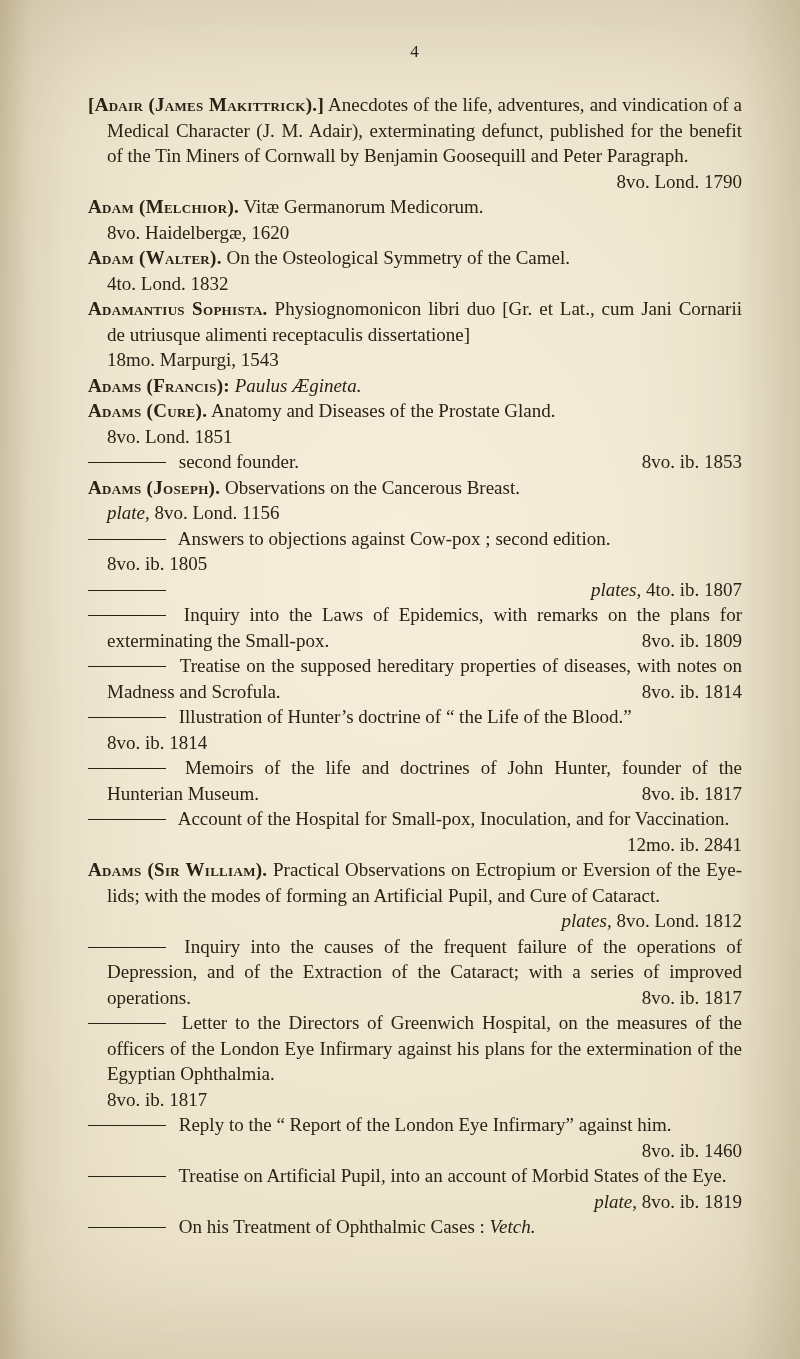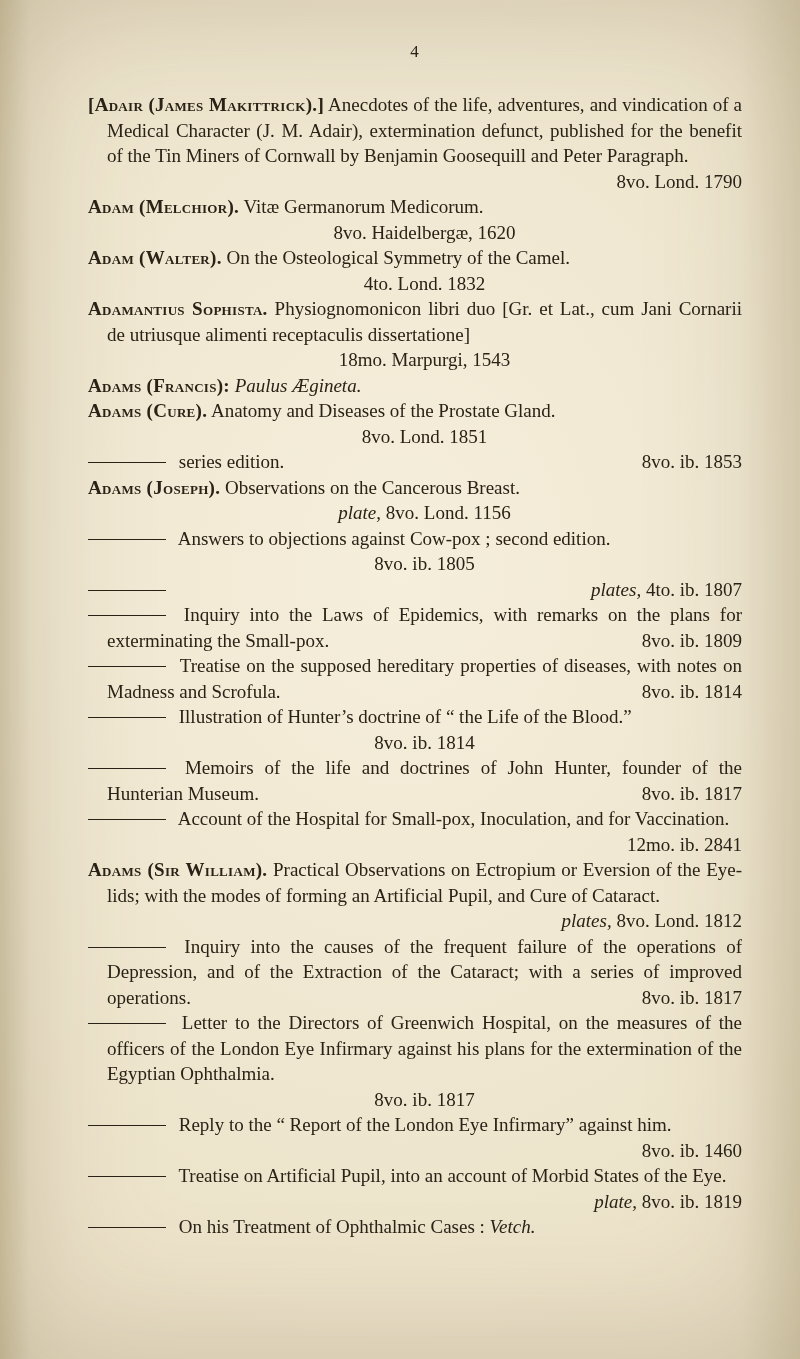--- a/index.html
+++ b/index.html
@@ -53,32 +53,32 @@
   .text-italic, .imprint-italic{ font-style:italic; }
   .imprint{
     float:right;
     text-indent:0;
     padding-left:14px;
     white-space:nowrap;
   }
   .imprint.own-line{
     float:none;
     display:block;
-    text-align:center;
+    text-align:left;
     padding-left:0;
   }
 </style>
 </head>
 <body>
 
 <div class="page">
   <div class="page-number">4</div>
   <div class="entries" id="entry-list">
   <p class="entry"><span class="author">[Adair (James Makittrick).]</span>
-    <span class="text">Anecdotes of the life, adventures, and vindication of a Medical Character (J. M. Adair), extermination defunct, published for the benefit of the Tin Miners of Cornwall by Benjamin Goosequill and Peter Paragraph.</span>
+    <span class="text">Anecdotes of the life, adventures, and vindication of a Medical Character (J. M. Adair), exterminating defunct, published for the benefit of the Tin Miners of Cornwall by Benjamin Goosequill and Peter Paragraph.</span>
     
     <span class="imprint"> <span class="imprint-text">8vo. Lond. 1790</span></span></p>
 
   <p class="entry"><span class="author">Adam (Melchior).</span>
     <span class="text">Vitæ Germanorum Medicorum.</span>
     
     <span class="imprint own-line"> <span class="imprint-text">8vo. Haidelbergæ, 1620</span></span></p>
 
   <p class="entry"><span class="author">Adam (Walter).</span>
     <span class="text">On the Osteological Symmetry of the Camel.</span>
@@ -94,21 +94,21 @@
     
     <span class="text-italic">Paulus Ægineta.</span>
     </p>
 
   <p class="entry"><span class="author">Adams (Cure).</span>
     <span class="text">Anatomy and Diseases of the Prostate Gland.</span>
     
     <span class="imprint own-line"> <span class="imprint-text">8vo. Lond. 1851</span></span></p>
 
   <p class="entry"><span class="dash"></span>
-    <span class="text">series edition.</span>
+    <span class="text">second founder.</span>
     
     <span class="imprint"> <span class="imprint-text">8vo. ib. 1853</span></span></p>
 
   <p class="entry"><span class="author">Adams (Joseph).</span>
     <span class="text">Observations on the Cancerous Breast.</span>
     
     <span class="imprint own-line"><span class="imprint-italic">plate,</span> <span class="imprint-text">8vo. Lond. 1156</span></span></p>
 
   <p class="entry"><span class="dash"></span>
     <span class="text">Answers to objections against Cow-pox ; second edition.</span>

